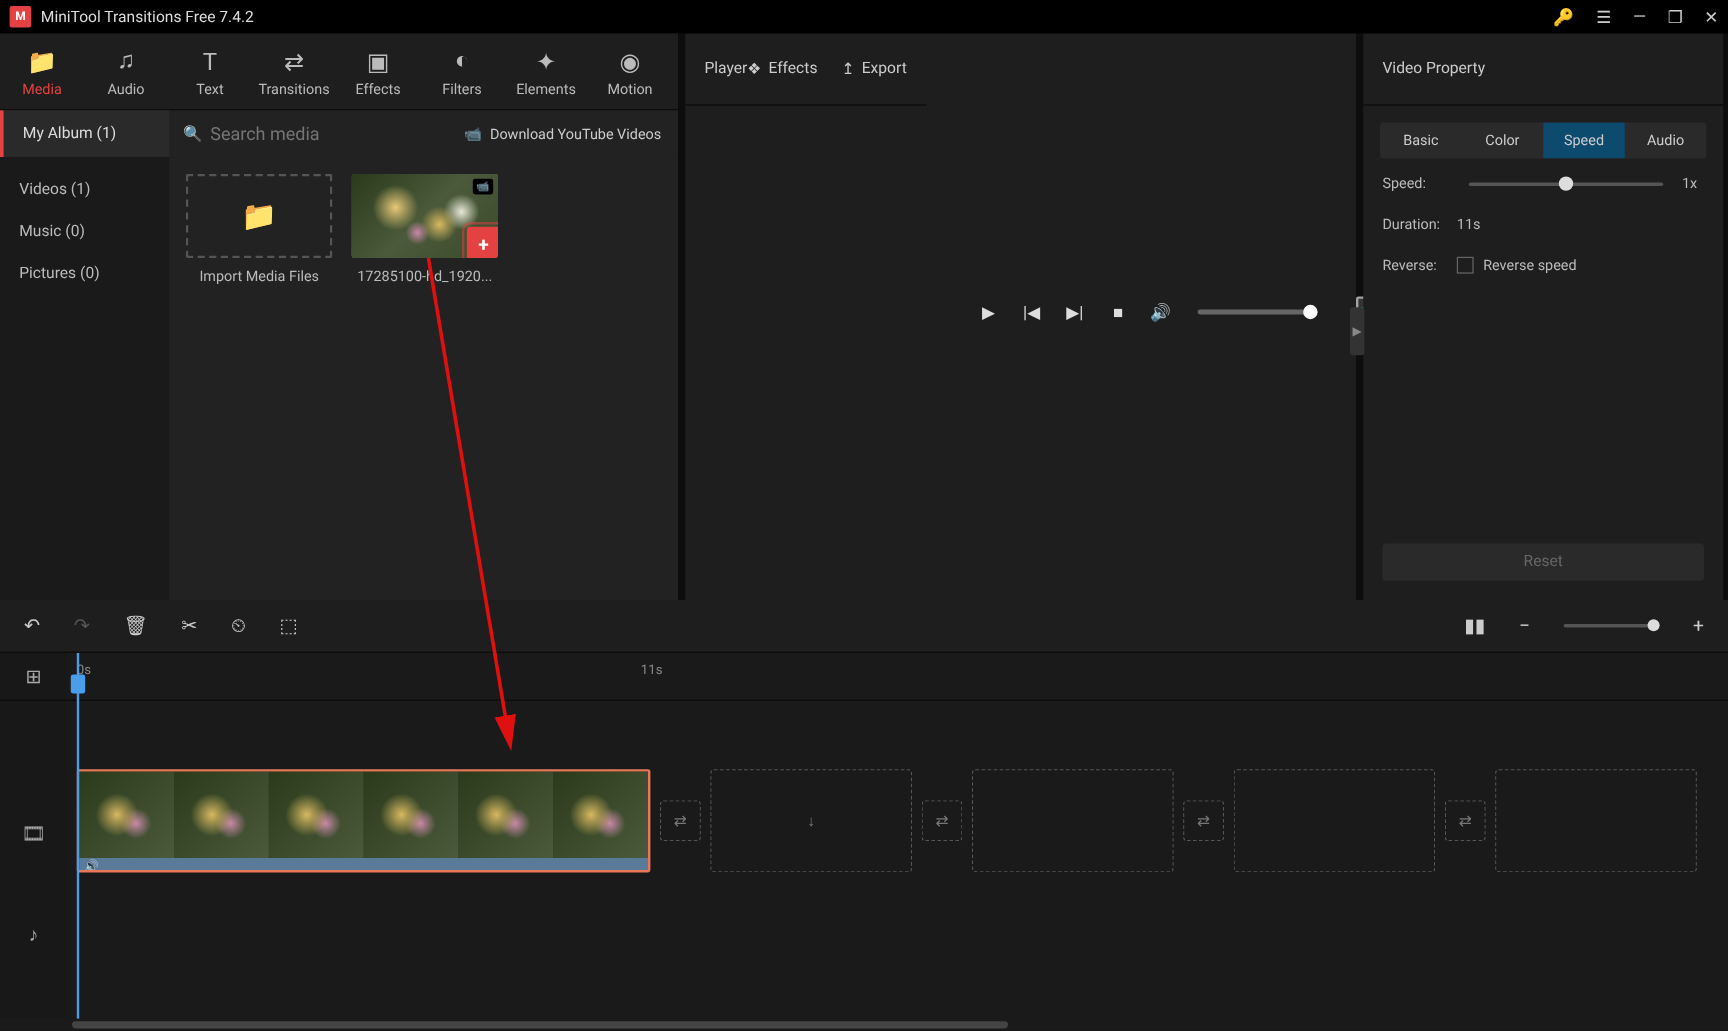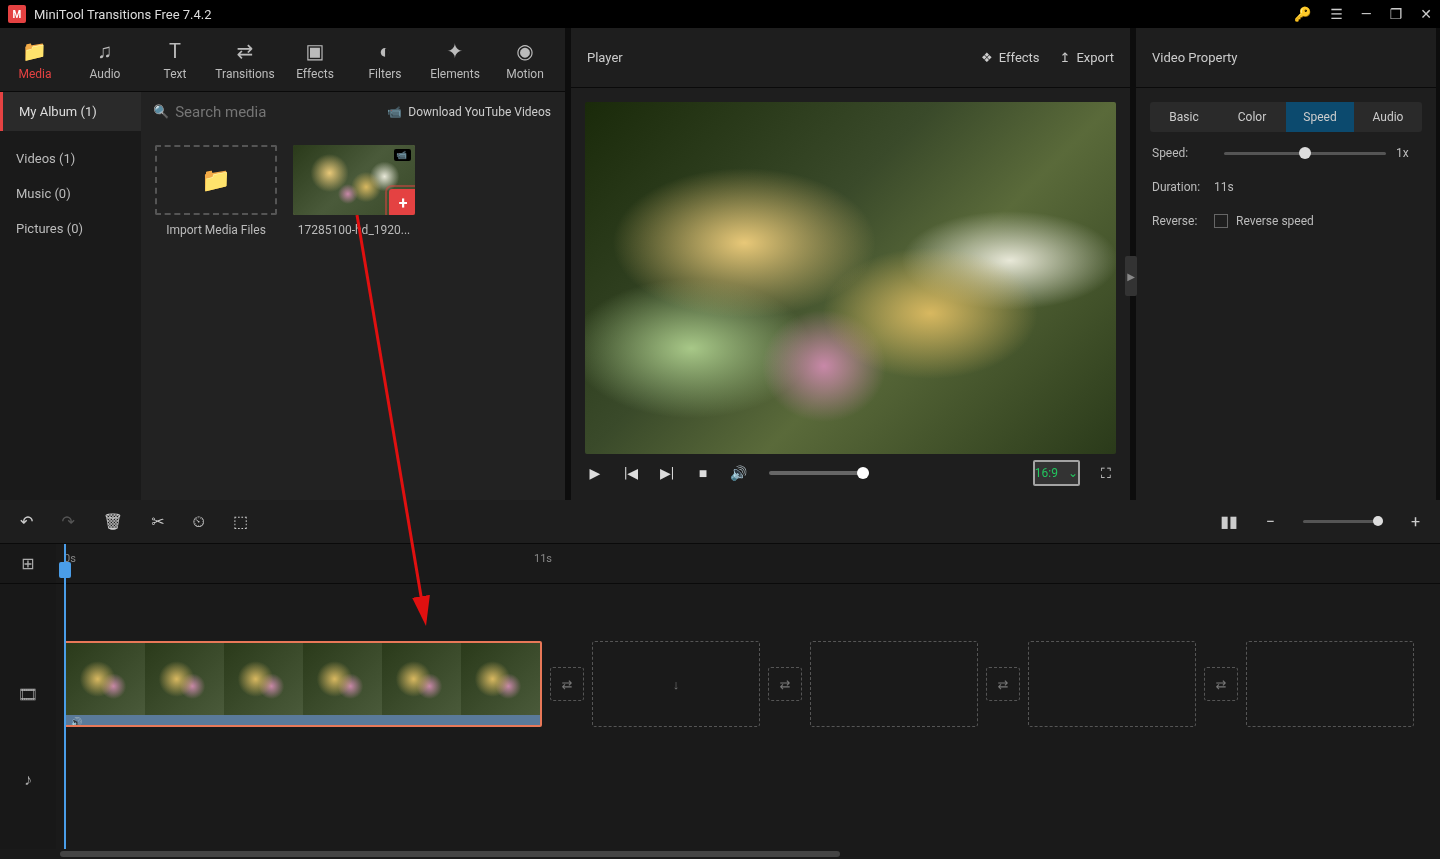--- a/index.html
+++ b/index.html
@@ -27,21 +27,21 @@
 .library-content{flex:1;background:#222;padding:14px;display:flex;gap:16px;align-items:flex-start}
 .import-tile{width:122px}
 .import-box{width:122px;height:70px;border:2px dashed #555;border-radius:2px;display:flex;align-items:center;justify-content:center;color:#aaa;font-size:24px;cursor:pointer}
 .import-label{text-align:center;margin-top:8px;font-size:12px;color:#bbb}
 .media-tile{width:122px;position:relative}
 .media-thumb{width:122px;height:70px;background:linear-gradient(135deg,#3a4a2a 0%,#5a6a3a 30%,#d4b870 50%,#4a5a3a 70%,#2a3a1a 100%);border-radius:2px;position:relative;overflow:hidden}
 .flowers-bg{position:absolute;inset:0;background:radial-gradient(circle at 30% 40%,#e8c878 0%,transparent 20%),radial-gradient(circle at 60% 60%,#d8b860 0%,transparent 18%),radial-gradient(circle at 45% 70%,#c888a8 0%,transparent 12%),radial-gradient(circle at 75% 45%,#e8e8d8 0%,transparent 15%),linear-gradient(135deg,#2a3a1a 0%,#4a5a3a 50%,#3a4a2a 100%)}
 .vid-badge{position:absolute;top:4px;right:4px;background:#000;color:#fff;padding:1px 3px;border-radius:2px;font-size:9px}
 .add-btn{position:absolute;bottom:-2px;right:-2px;width:28px;height:28px;background:#e44242;border:2px solid #e44242;border-radius:3px;display:flex;align-items:center;justify-content:center;color:#fff;font-size:16px;font-weight:bold;cursor:pointer;outline:2px solid rgba(228,66,66,0.5);outline-offset:2px}
 .media-label{text-align:center;margin-top:8px;font-size:12px;color:#bbb;overflow:hidden;text-overflow:ellipsis;white-space:nowrap}
-.player-panel{width:559px;background:#1e1e1e;margin-left:6px;display:flex;flex-direction:column}
+.player-panel{width:559px;background:#1e1e1e;margin-left:6px;display:flex;flex-direction:row}
 .player-header{height:60px;display:flex;align-items:center;padding:0 16px;border-bottom:1px solid #0a0a0a}
 .player-title{flex:1;font-size:13px;color:#ccc}
 .player-actions{display:flex;gap:20px}
 .player-action{display:flex;align-items:center;gap:6px;color:#ccc;cursor:pointer;font-size:13px}
 .preview{flex:1;margin:14px 14px 0 14px;position:relative;overflow:hidden;border-radius:2px}
 .preview-img{position:absolute;inset:0;background:radial-gradient(ellipse at 30% 40%,#e8c878 0%,transparent 25%),radial-gradient(ellipse at 65% 60%,#d8b860 0%,transparent 22%),radial-gradient(ellipse at 45% 75%,#c888a8 0%,transparent 15%),radial-gradient(ellipse at 80% 45%,#e8e8d8 0%,transparent 18%),radial-gradient(ellipse at 20% 70%,#a8c888 0%,transparent 20%),linear-gradient(135deg,#1a2a0a 0%,#3a4a2a 40%,#5a6a3a 60%,#2a3a1a 100%)}
 .expand-handle{position:absolute;left:1125px;top:256px;width:12px;height:40px;background:#333;border-radius:2px;display:flex;align-items:center;justify-content:center;color:#888;cursor:pointer;font-size:10px;z-index:5}
 .timecode-row{display:flex;align-items:center;padding:8px 14px;gap:8px}
 .progress-bar{flex:1;height:4px;background:#444;border-radius:2px;position:relative}
 .progress-dot{position:absolute;left:0;top:-4px;width:12px;height:12px;background:#fff;border-radius:50%}
@@ -57,21 +57,21 @@
 .property-panel{width:300px;background:#1e1e1e;margin-left:6px;display:flex;flex-direction:column}
 .prop-header{height:60px;display:flex;align-items:center;padding:11px 16px;font-size:13px;color:#ccc;border-bottom:1px solid #0a0a0a}
 .prop-tabs{display:flex;background:#2a2a2a;margin:14px;border-radius:3px;overflow:hidden}
 .prop-tab{flex:1;text-align:center;padding:8px 0;font-size:12px;color:#ccc;cursor:pointer}
 .prop-tab.active{background:#0c4a6e}
 .prop-body{flex:1;padding:0 16px}
 .prop-row{display:flex;align-items:center;margin-bottom:20px;font-size:12px;color:#bbb}
 .prop-label{width:62px}
 .speed-slider{flex:1;height:3px;background:#555;border-radius:2px;position:relative;margin:0 10px}
 .speed-dot{position:absolute;left:50%;top:-5px;width:12px;height:12px;background:#ddd;border-radius:50%;transform:translateX(-50%)}
-.speed-val{width:24px;text-align:left}
+.speed-val{width:24px;text-align:center}
 .checkbox{width:14px;height:14px;border:1px solid #666;margin-right:8px;cursor:pointer}
 .reset-btn{margin:16px;padding:8px;background:#2a2a2a;text-align:center;color:#666;border-radius:3px;cursor:pointer;font-size:13px}
 .timeline-area{height:359px;background:#1e1e1e;display:flex;flex-direction:column}
 .timeline-toolbar{height:44px;display:flex;align-items:center;padding:0 20px;gap:28px;border-bottom:1px solid #0a0a0a}
 .tl-btn{color:#ccc;cursor:pointer;font-size:16px}
 .tl-btn.disabled{color:#555}
 .tl-spacer{flex:1}
 .zoom-slider{width:80px;height:3px;background:#555;border-radius:2px;position:relative}
 .zoom-dot{position:absolute;right:0;top:-4px;width:10px;height:10px;background:#ddd;border-radius:50%}
 .timeline-body{flex:1;display:flex;position:relative;overflow:hidden}
@@ -240,20 +240,21 @@
       <div class="prop-row">
         <div class="prop-label">Duration:</div>
         <div>11s</div>
       </div>
       <div class="prop-row">
         <div class="prop-label">Reverse:</div>
         <div class="checkbox"></div>
         <div>Reverse speed</div>
       </div>
     </div>
+    <div class="reset-btn">Reset</div>
   </div>
 </div>
 
 <div class="timeline-area">
   <div class="timeline-toolbar">
     <span class="tl-btn">↶</span>
     <span class="tl-btn disabled">↷</span>
     <span class="tl-btn">🗑</span>
     <span class="tl-btn">✂</span>
     <span class="tl-btn">⏲</span>

